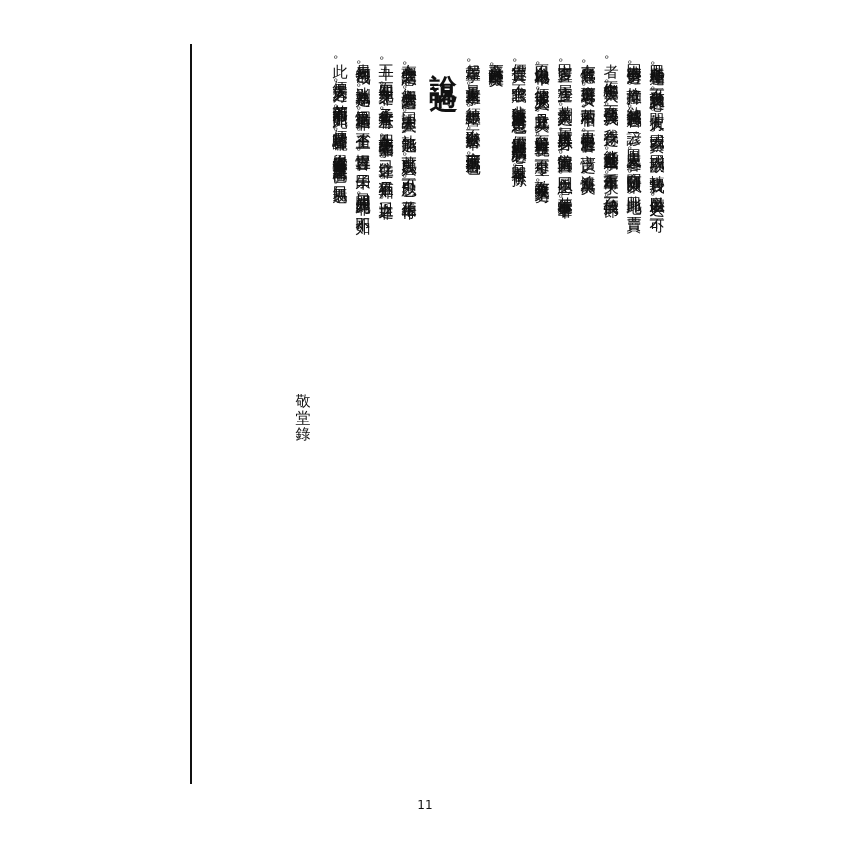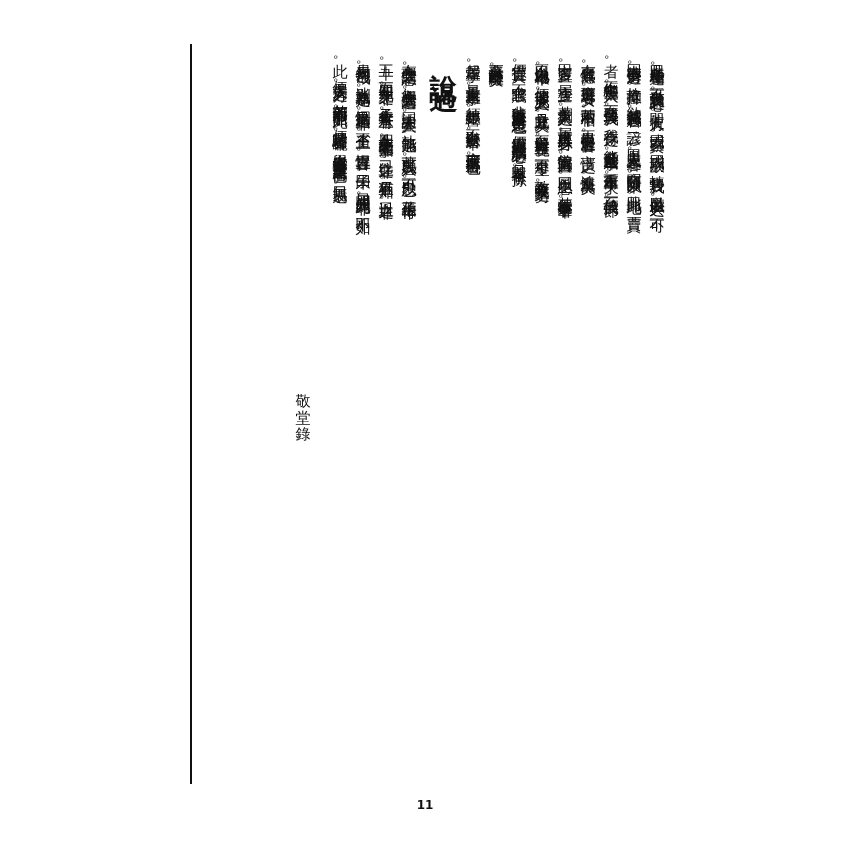--- a/index.html
+++ b/index.html
@@ -72,21 +72,20 @@
   }
   .page-number {
     position: absolute;
     left: 0;
     right: 0;
     bottom: 38px;
     text-align: center;
     font-family: "DejaVu Sans", sans-serif;
     font-size: 12px;
     color: #111;
-    font-weight: bold;
   }
   .spacer-col {
     width: 14px;
   }
 </style>
 </head>
 <body>
 
 <div class="page">
   <div class="text-frame"></div>

